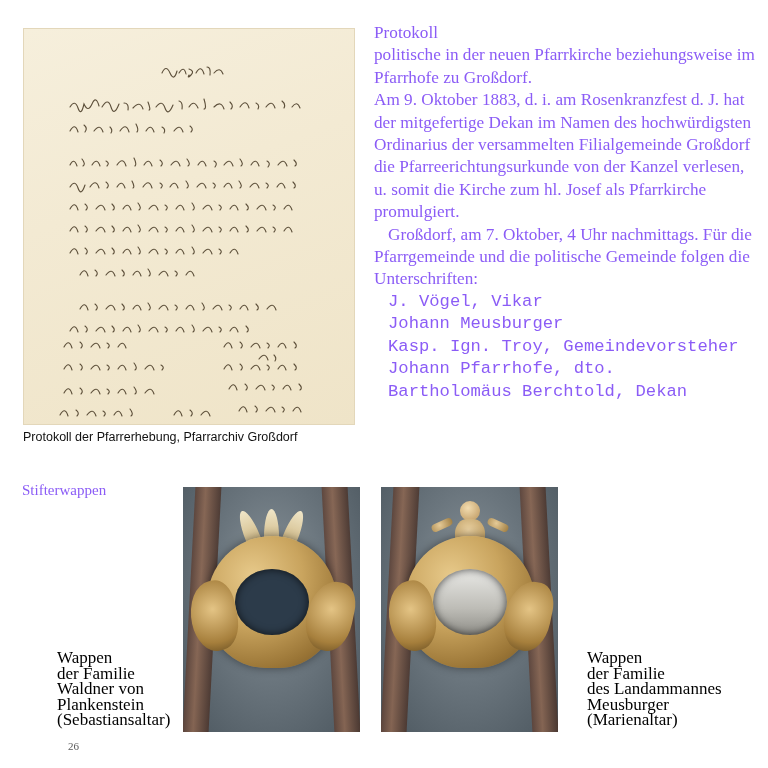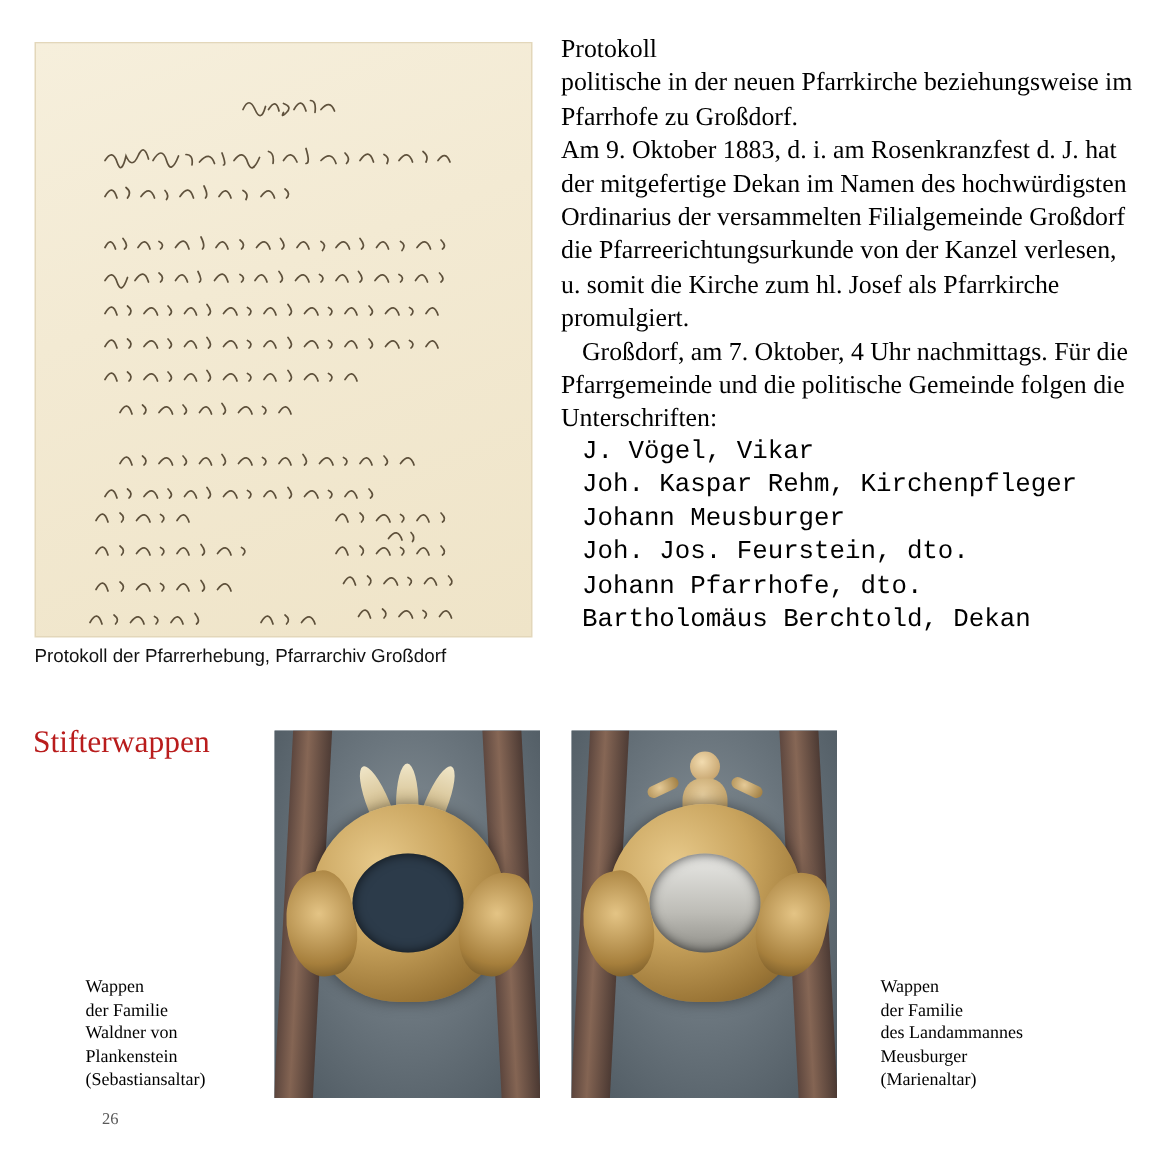--- a/index.html
+++ b/index.html
@@ -44,21 +44,21 @@
 
   
   .main-text {
     position: absolute;
     left: 374px;
     top: 22px;
     width: 384px;
     font-size: 17.2px;
     line-height: 22.4px;
     font-family: "Liberation Serif", serif;
-    color: #000000;
+    color: #8b5cf6;
   }
   .main-text p {
     margin: 0;
   }
   .main-text .indent {
     text-indent: 14px;
   }
   .signatures {
     margin-top: 0;
     padding-left: 14px;
@@ -66,23 +66,23 @@
   .signatures div {
     line-height: 22.4px;
     font-family: Liberation Mono, monospace;
   }
 
   
   .section-title {
     position: absolute;
     left: 22px;
     top: 482px;
-    font-size: 21px;
-    font-family: "Liberation Serif", serif;
-    color: #b91c1c;
+    font-size: 15px;
+    font-family: "Liberation Serif", serif;
+    color: #8b5cf6;
   }
 
   .photo {
     position: absolute;
     overflow: hidden;
     background: #5d6b74;
   }
   #photo-left {
     left: 183px;
     top: 487px;
@@ -191,21 +191,21 @@
     position: absolute; top: 20px; width: 22px; height: 8px;
     border-radius: 4px;
     background: radial-gradient(circle at 40% 40%, #e5ca97, #9d7b3f);
   }
   .putto .arm.l { left: -12px; transform: rotate(-25deg); }
   .putto .arm.r { right: -12px; transform: rotate(25deg); }
 
   
   .caption {
     position: absolute;
-    font-size: 12px;
+    font-size: 17px;
     line-height: 15.6px;
     font-family: "Liberation Serif", serif;
     color: #000;
   }
   #caption-left { left: 57px; top: 650px; width: 125px; }
   #caption-right { left: 587px; top: 650px; width: 160px; }
 
   .page-number {
     position: absolute;
     left: 22px;
@@ -257,23 +257,22 @@
 
 <div class="ms-caption">Protokoll der Pfarrerhebung, Pfarrarchiv Großdorf</div>
 
 <div class="main-text">
   <p>Protokoll</p>
   <p>politische in der neuen Pfarrkirche beziehungsweise im Pfarrhofe zu Großdorf.</p>
   <p>Am 9. Oktober 1883, d. i. am Rosenkranzfest d. J. hat der mitgefertige Dekan im Namen des hochwürdigsten Ordinarius der versammelten Filialgemeinde Großdorf die Pfarreerichtungsurkunde von der Kanzel verlesen, u. somit die Kirche zum hl. Josef als Pfarrkirche promulgiert.</p>
   <p class="indent">Großdorf, am 7. Oktober, 4 Uhr nachmittags. Für die Pfarrgemeinde und die politische Gemeinde folgen die Unterschriften:</p>
   <div class="signatures">
     <div>J. Vögel, Vikar</div>
-    <div>Joh. Kaspar Rehm, Kirchenpfleger</div>
     <div>Johann Meusburger</div>
-    <div>Joh. Jos. Feurstein, dto.</div>
+    <div>Kasp. Ign. Troy, Gemeindevorsteher</div>
     <div>Johann Pfarrhofe, dto.</div>
     <div>Bartholomäus Berchtold, Dekan</div>
   </div>
 </div>
 
 <div class="section-title">Stifterwappen</div>
 
 <div class="photo" id="photo-left">
   <div class="bg"></div>
   <div class="colrail l"></div>

